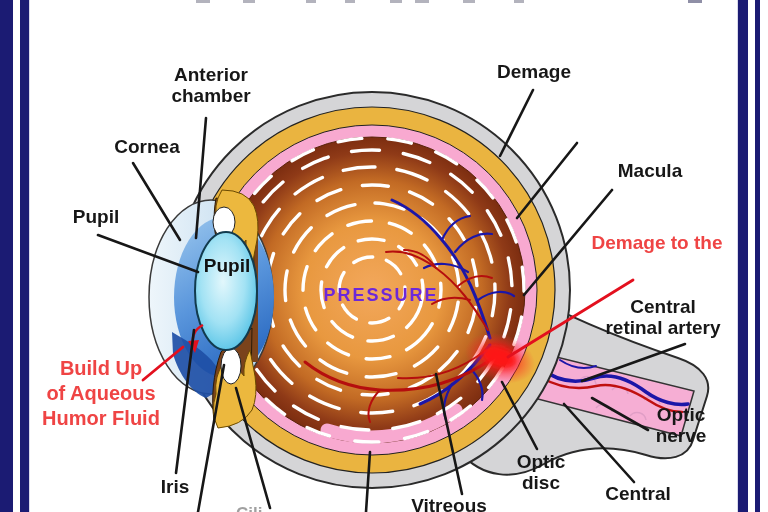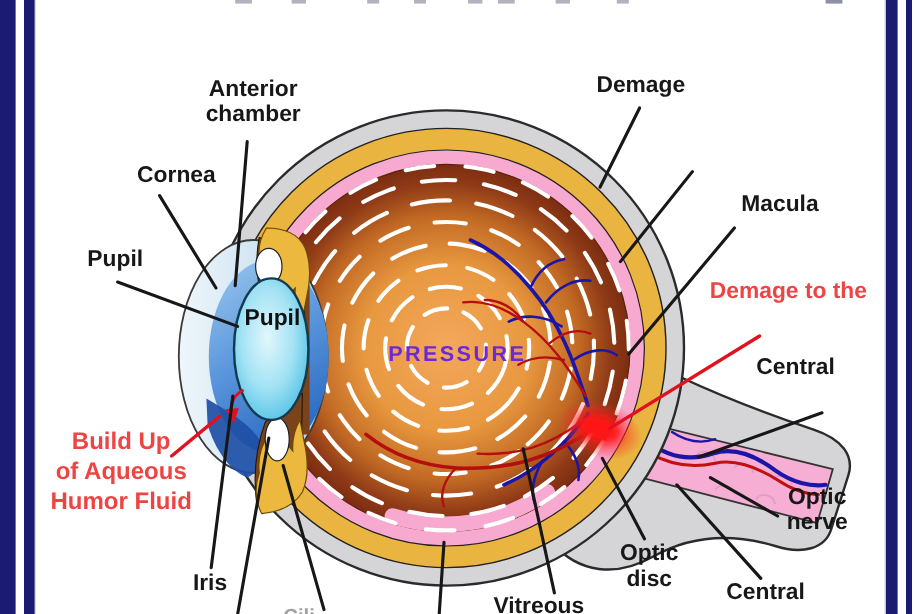--- a/index.html
+++ b/index.html
@@ -179,20 +179,21 @@
   <div class="label" style="left:66px;top:136px;width:90px;margin-left:36px;">Cornea</div>
   <div class="label" style="left:60px;top:206px;width:72px;">Pupil</div>
   <div class="onlens" style="left:202px;top:255px;width:50px;text-align:center;">Pupil</div>
   <div class="label" style="left:492px;top:61px;width:84px;">Demage</div>
   <div class="label" style="left:608px;top:160px;width:84px;">Macula</div>
   <div class="label red" style="left:566px;top:232px;width:182px;">
     <span class="ln">Demage to the</span>
   </div>
   <div class="label" style="left:581px;top:296px;width:164px;">
     <span class="ln">Central</span>
+    <span class="ln">retinal artery</span>
   </div>
   <div class="label" style="left:638px;top:404px;width:86px;">
     <span class="ln">Optic</span>
     <span class="ln">nerve</span>
   </div>
   <div class="label" style="left:596px;top:483px;width:84px;">Central</div>
   <div class="label" style="left:504px;top:451px;width:74px;">
     <span class="ln">Optic</span>
     <span class="ln">disc</span>
   </div>

